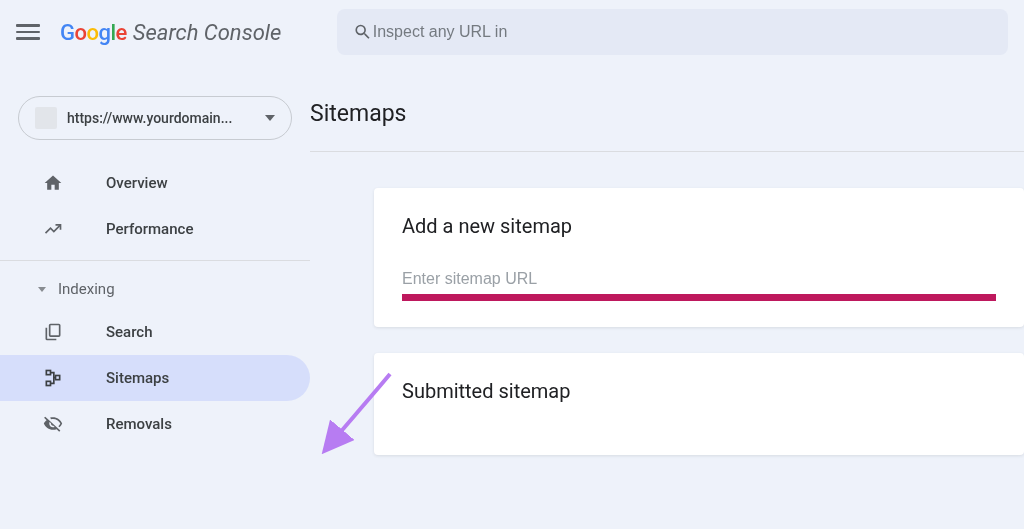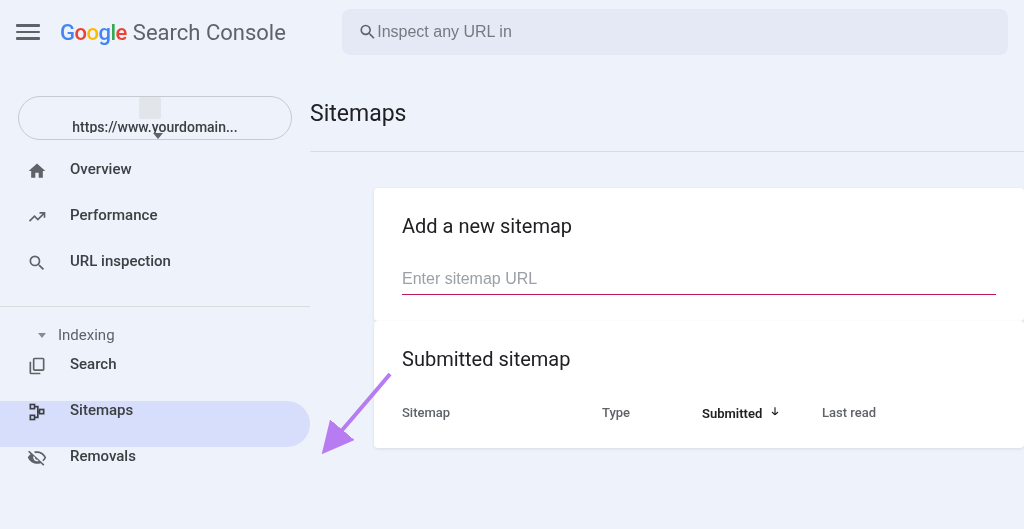--- a/index.html
+++ b/index.html
@@ -37,21 +37,21 @@
       display: flex;
       align-items: baseline;
       font-size: 22px;
       gap: 6px;
     }
     .google-logo { font-weight: 500; letter-spacing: -0.5px; }
     .g-b { color: #4285f4; }
     .g-r { color: #ea4335; }
     .g-y { color: #fbbc05; }
     .g-g { color: #34a853; }
-    .product-name { color: #5f6368; font-weight: 400; font-size: 22px; }
+    .product-name { color: #5f6368; font-weight: 400; font-size: 22px; font-style: italic; }
     .search-bar {
       flex: 1;
       margin-left: 56px;
       background: #e4e9f5;
       border-radius: 8px;
       height: 46px;
       display: flex;
       align-items: center;
       padding: 0 16px;
     }
@@ -75,21 +75,20 @@
     .property-selector {
       margin: 20px 18px 20px 18px;
       border: 1px solid #c7cbd1;
       border-radius: 22px;
       height: 44px;
       display: flex;
       align-items: center;
       padding: 0 16px;
       cursor: pointer;
       background: #eef2fa;
-      flex-direction: column;
     }
     .favicon-placeholder {
       width: 22px; height: 22px; background: #e2e5ea; margin-right: 10px; border-radius: 2px;
     }
     .property-url {
       font-size: 14px;
       color: #3c4043;
       font-weight: 500;
       flex: 1;
       white-space: nowrap;
@@ -98,28 +97,30 @@
     }
     .caret-down {
       width: 0; height: 0;
       border-left: 5px solid transparent;
       border-right: 5px solid transparent;
       border-top: 6px solid #5f6368;
       margin-left: 6px;
     }
     .nav-item {
       display: flex;
+      align-items: center;
       height: 46px;
-      padding: 0 0 0 26px;
+      padding: 0 0 0 42px;
       cursor: pointer;
       font-size: 15px;
       color: #3c4043;
       font-weight: 500;
       border-top-right-radius: 23px;
       border-bottom-right-radius: 23px;
+      gap: 20px;
     }
     .nav-item.active { background: #d6defb; }
     .nav-icon {
       width: 22px;
       height: 22px;
       margin-right: 22px;
       color: #5f6368;
       display: flex;
       align-items: center;
       justify-content: center;
@@ -157,31 +158,32 @@
     .title-divider {
       height: 1px;
       background: #dadce0;
       margin-bottom: 36px;
     }
     .card {
       background: #fff;
       border-radius: 4px;
       box-shadow: 0 1px 3px rgba(60,64,67,0.12);
       margin-left: 64px;
+      margin-bottom: 26px;
       padding: 26px 28px 26px 28px;
     }
     .card-title {
       font-size: 20px;
       color: #202124;
       margin-bottom: 26px;
       font-weight: 400;
     }
     .sitemap-input {
       border: none;
-      border-bottom: 1px solid #be185d;
+      border-bottom: 7px solid #be185d;
       width: 100%;
       padding: 6px 0;
       font-size: 16px;
       outline: none;
     }
     .sitemap-input::placeholder { color: #9aa0a6; }
     .table-header {
       display: flex;
       margin-top: 34px;
       font-size: 13px;
@@ -240,28 +242,20 @@
     </div>
     <div class="nav-item">
       <span class="nav-icon">
         <svg width="20" height="20" viewBox="0 0 24 24" fill="none" stroke="#5f6368" stroke-width="2">
             <polyline points="3 17 9 11 13 15 21 7"></polyline>
             <polyline points="15 7 21 7 21 13"></polyline>
           </svg>
       </span>
       <span>Performance</span>
     </div>
-    <div class="nav-item">
-      <span class="nav-icon">
-        <svg width="20" height="20" viewBox="0 0 24 24" fill="#5f6368">
-            <path d="M15.5 14h-.79l-.28-.27A6.471 6.471 0 0016 9.5 6.5 6.5 0 109.5 16c1.61 0 3.09-.59 4.23-1.57l.27.28v.79l5 4.99L20.49 19l-4.99-5zm-6 0C7.01 14 5 11.99 5 9.5S7.01 5 9.5 5 14 7.01 14 9.5 11.99 14 9.5 14z"></path>
-          </svg>
-      </span>
-      <span>URL inspection</span>
-    </div>
 
     <div class="nav-divider"></div>
 
     <div class="nav-section">
       <div class="section-caret"></div>
       <span>Indexing</span>
     </div>
 
     <div class="nav-item">
       <span class="nav-icon">
@@ -298,33 +292,20 @@
     <div class="page-title">Sitemaps</div>
     <div class="title-divider"></div>
 
     <div class="card">
       <div class="card-title">Add a new sitemap</div>
       <input class="sitemap-input" type="text" placeholder="Enter sitemap URL" style="">
     </div>
 
     <div class="card">
       <div class="card-title">Submitted sitemap</div>
-      <div class="table-header">
-        <div class="th th-sitemap">Sitemap</div>
-        <div class="th th-type">Type</div>
-        <div class="th th-submitted">
-          <span>Submitted</span>
-          <span class="sort-arrow">
-            <svg width="14" height="14" viewBox="0 0 24 24" fill="#202124">
-                <path d="M12 4v13m0 0l-5-5m5 5l5-5" stroke="#202124" stroke-width="2" fill="none"></path>
-              </svg>
-          </span>
-        </div>
-        <div class="th th-lastread">Last read</div>
-      </div>
     </div>
   </div>
 </div>
 
 <svg class="annotation-arrow" width="90" height="90" viewBox="0 0 90 90">
   <defs>
     <marker id="arrowhead" markerWidth="8" markerHeight="8" refX="4" refY="4" orient="auto">
       <path d="M0,0 L8,4 L0,8 Z" fill="#b77cf2"></path>
     </marker>
   </defs>

